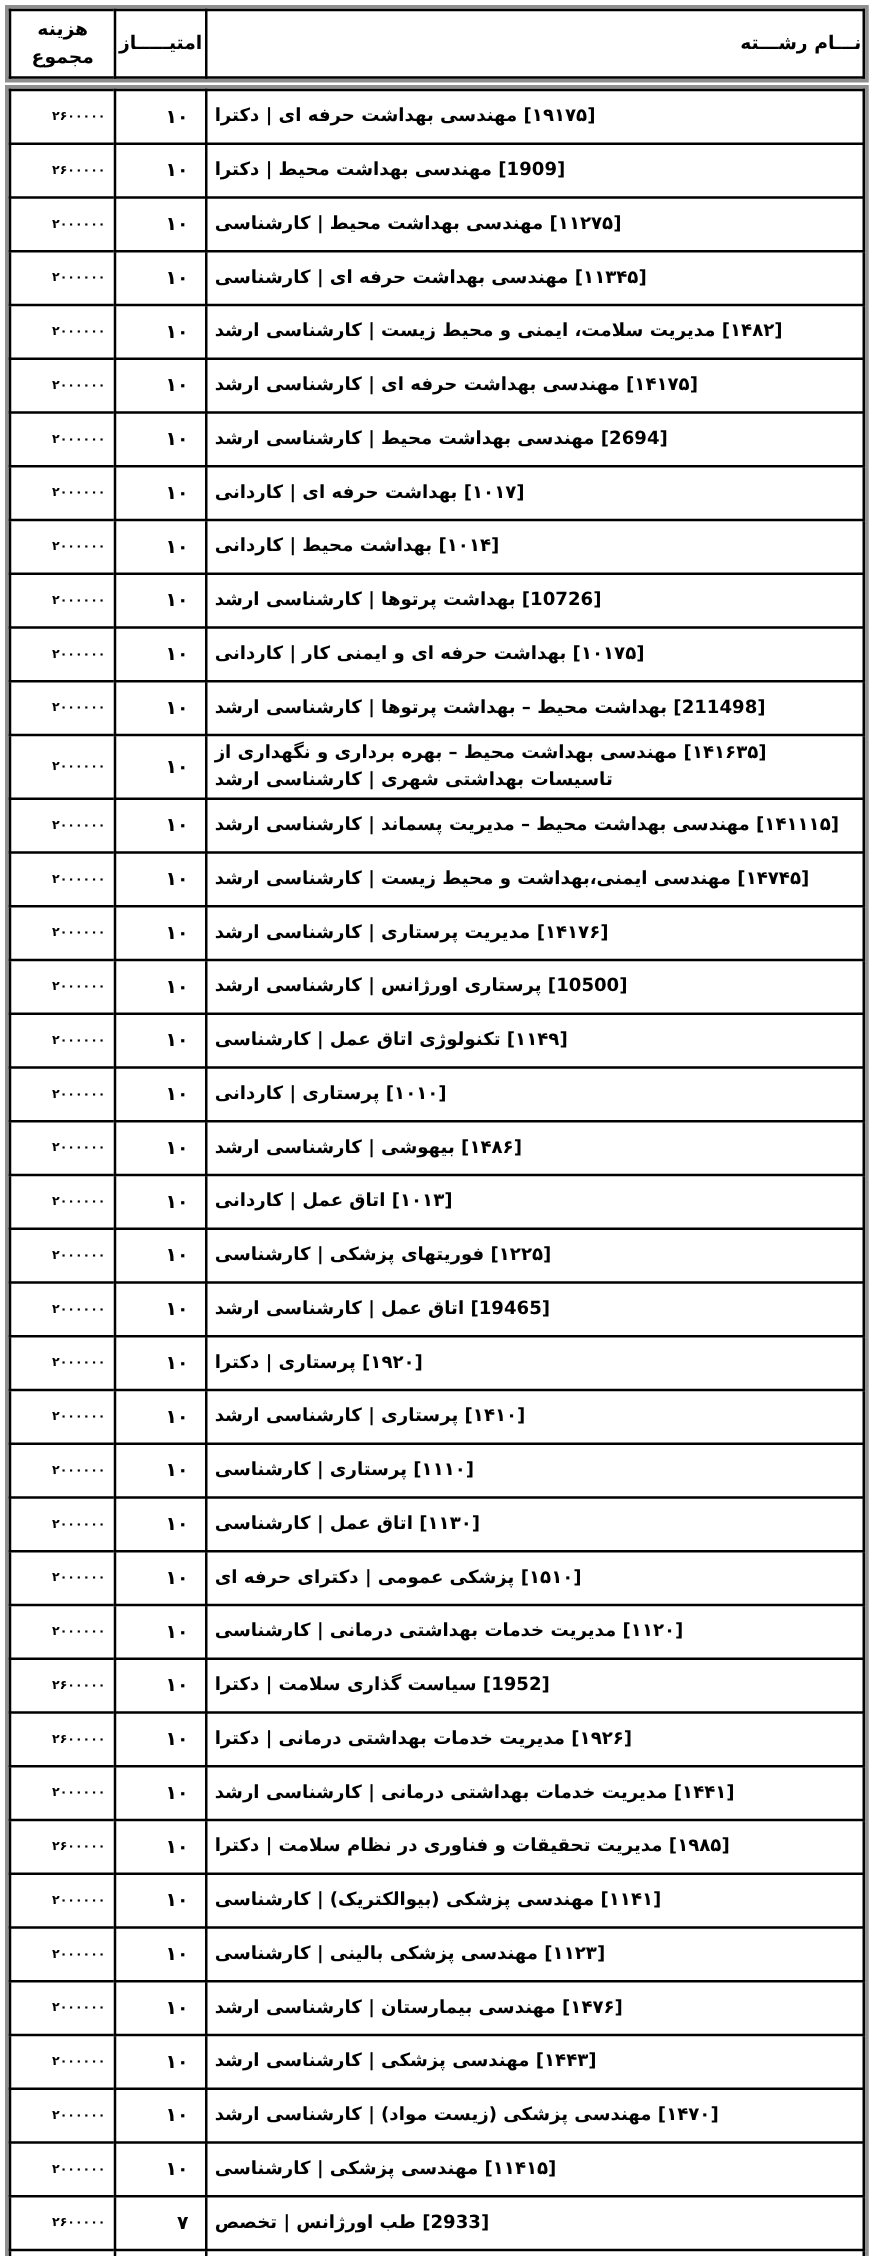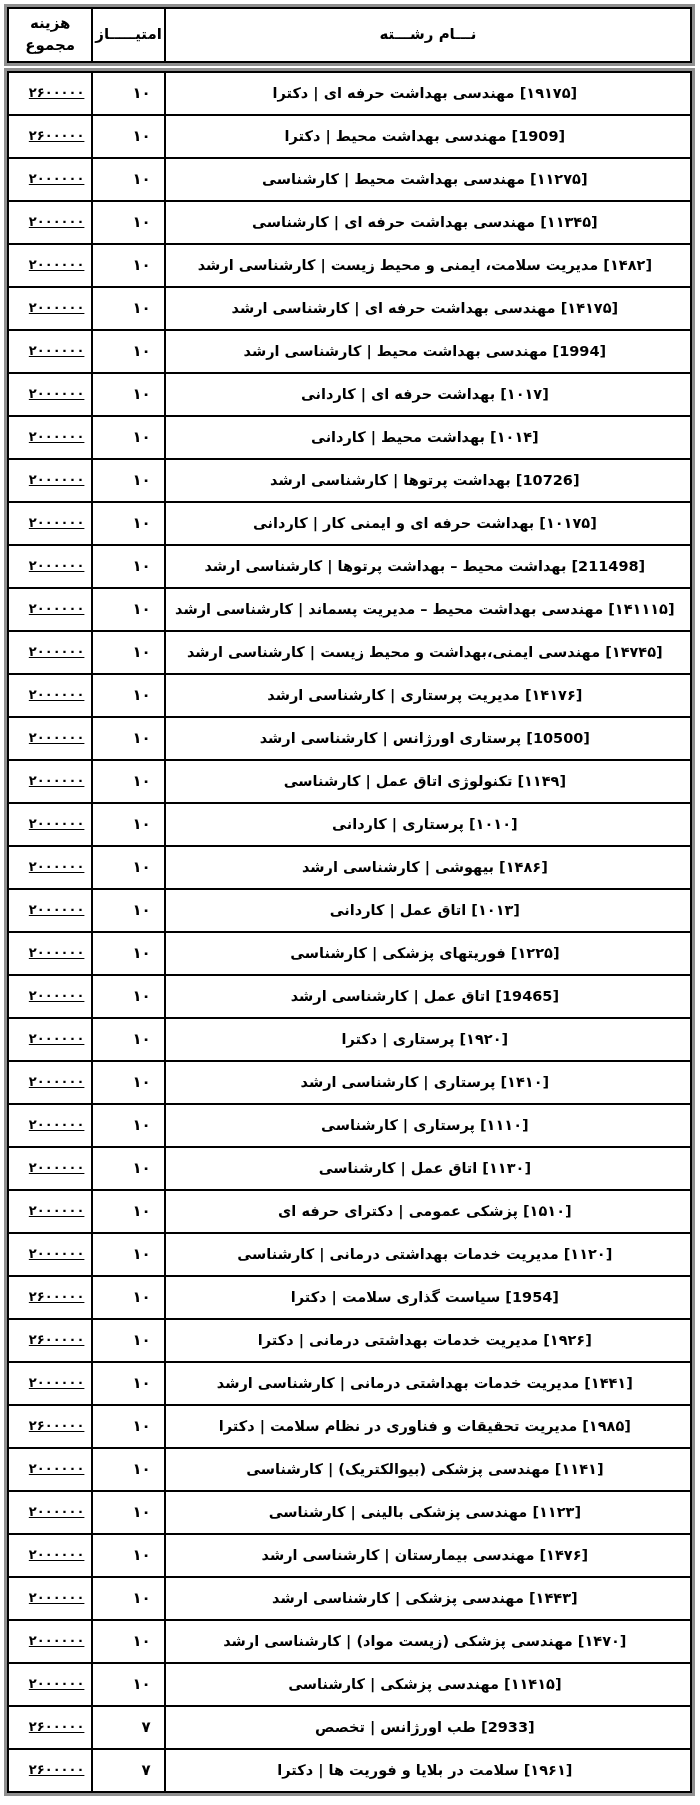--- a/index.html
+++ b/index.html
@@ -36,42 +36,41 @@
     overflow: hidden;
   }
   
   th {
     height: 50px;
     vertical-align: middle;
     font-size: 15px;
     text-align: center;
     line-height: 1.45;
   }
-  th.h-name { letter-spacing: 0.5px; }
+  th.h-name { letter-spacing: 0.5px; text-align: right; }
   
   td {
     height: 37px;
     vertical-align: middle;
     font-size: 14.5px;
     line-height: 1.55;
   }
   td.name-cell {
-    text-align: center;
+    text-align: left;
     padding: 2px 12px 2px 6px;
   }
   td.score-cell {
     padding: 0 13px 0 4px;
     font-size: 15px;
   }
   td.cost-cell {
     text-align: right;
     padding: 0 7px 0 4px;
-    font-size: 13px;
+    font-size: 10px;
     letter-spacing: 0.5px;
-    text-decoration: underline;
   }
 </style>
 </head>
 <body>
 
 <div class="page">
 
   <div class="frame">
     <table>
       <colgroup>
@@ -124,21 +123,21 @@
             <td class="name-cell">[۱۴۸۲] مدیریت سلامت، ایمنی و محیط زیست | کارشناسی ارشد</td>
             <td class="score-cell">۱۰</td>
             <td class="cost-cell">۲۰۰۰۰۰۰</td>
           </tr>
           <tr>
             <td class="name-cell">[۱۴۱۷۵] مهندسی بهداشت حرفه ای | کارشناسی ارشد</td>
             <td class="score-cell">۱۰</td>
             <td class="cost-cell">۲۰۰۰۰۰۰</td>
           </tr>
           <tr>
-            <td class="name-cell">[1994] مهندسی بهداشت محیط | کارشناسی ارشد</td>
+            <td class="name-cell">[2694] مهندسی بهداشت محیط | کارشناسی ارشد</td>
             <td class="score-cell">۱۰</td>
             <td class="cost-cell">۲۰۰۰۰۰۰</td>
           </tr>
           <tr>
             <td class="name-cell">[۱۰۱۷] بهداشت حرفه ای | کاردانی</td>
             <td class="score-cell">۱۰</td>
             <td class="cost-cell">۲۰۰۰۰۰۰</td>
           </tr>
           <tr>
             <td class="name-cell">[۱۰۱۴] بهداشت محیط | کاردانی</td>
@@ -154,20 +153,25 @@
             <td class="name-cell">[۱۰۱۷۵] بهداشت حرفه ای و ایمنی کار | کاردانی</td>
             <td class="score-cell">۱۰</td>
             <td class="cost-cell">۲۰۰۰۰۰۰</td>
           </tr>
           <tr>
             <td class="name-cell">[211498] بهداشت محیط – بهداشت پرتوها | کارشناسی ارشد</td>
             <td class="score-cell">۱۰</td>
             <td class="cost-cell">۲۰۰۰۰۰۰</td>
           </tr>
           <tr>
+            <td class="name-cell">[۱۴۱۶۳۵] مهندسی بهداشت محیط – بهره برداری و نگهداری از تاسیسات بهداشتی شهری | کارشناسی ارشد</td>
+            <td class="score-cell">۱۰</td>
+            <td class="cost-cell">۲۰۰۰۰۰۰</td>
+          </tr>
+          <tr>
             <td class="name-cell">[۱۴۱۱۱۵] مهندسی بهداشت محیط – مدیریت پسماند | کارشناسی ارشد</td>
             <td class="score-cell">۱۰</td>
             <td class="cost-cell">۲۰۰۰۰۰۰</td>
           </tr>
           <tr>
             <td class="name-cell">[۱۴۷۴۵] مهندسی ایمنی،بهداشت و محیط زیست | کارشناسی ارشد</td>
             <td class="score-cell">۱۰</td>
             <td class="cost-cell">۲۰۰۰۰۰۰</td>
           </tr>
           <tr>
@@ -234,21 +238,21 @@
             <td class="name-cell">[۱۵۱۰] پزشکی عمومی | دکترای حرفه ای</td>
             <td class="score-cell">۱۰</td>
             <td class="cost-cell">۲۰۰۰۰۰۰</td>
           </tr>
           <tr>
             <td class="name-cell">[۱۱۲۰] مدیریت خدمات بهداشتی درمانی | کارشناسی</td>
             <td class="score-cell">۱۰</td>
             <td class="cost-cell">۲۰۰۰۰۰۰</td>
           </tr>
           <tr>
-            <td class="name-cell">[1954] سیاست گذاری سلامت | دکترا</td>
+            <td class="name-cell">[1952] سیاست گذاری سلامت | دکترا</td>
             <td class="score-cell">۱۰</td>
             <td class="cost-cell">۲۶۰۰۰۰۰</td>
           </tr>
           <tr>
             <td class="name-cell">[۱۹۲۶] مدیریت خدمات بهداشتی درمانی | دکترا</td>
             <td class="score-cell">۱۰</td>
             <td class="cost-cell">۲۶۰۰۰۰۰</td>
           </tr>
           <tr>
             <td class="name-cell">[۱۴۴۱] مدیریت خدمات بهداشتی درمانی | کارشناسی ارشد</td>

